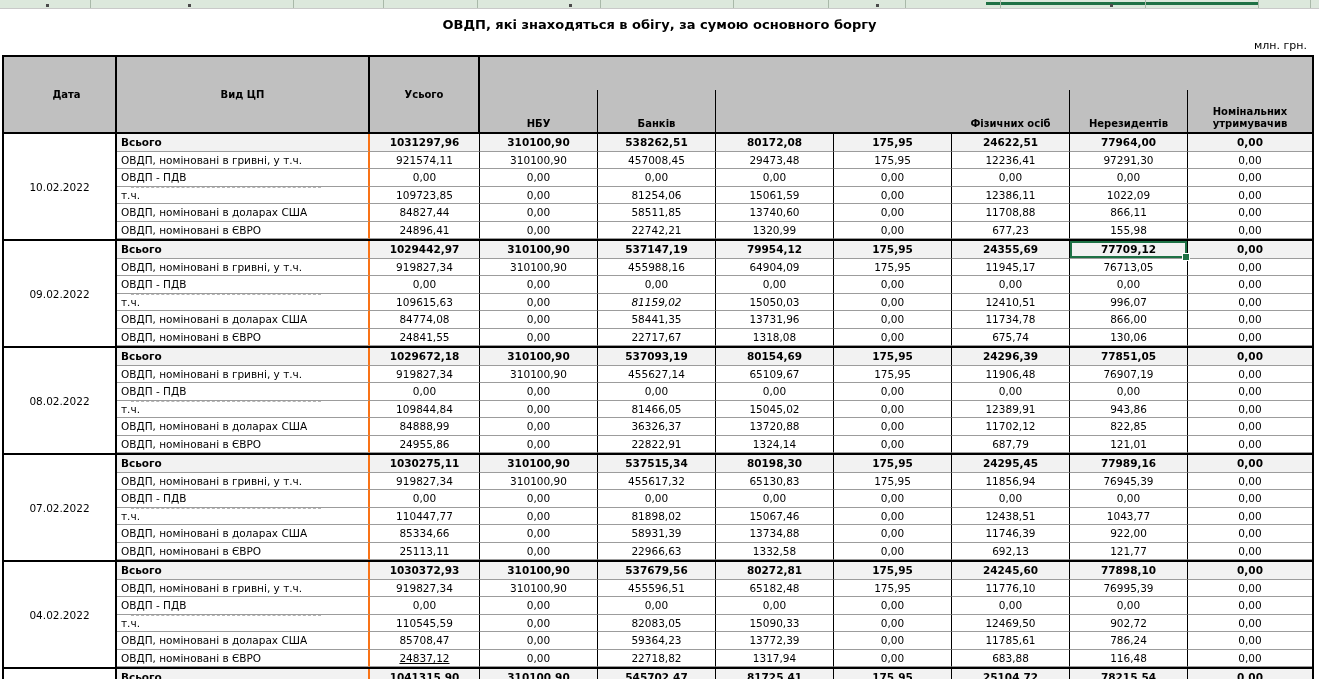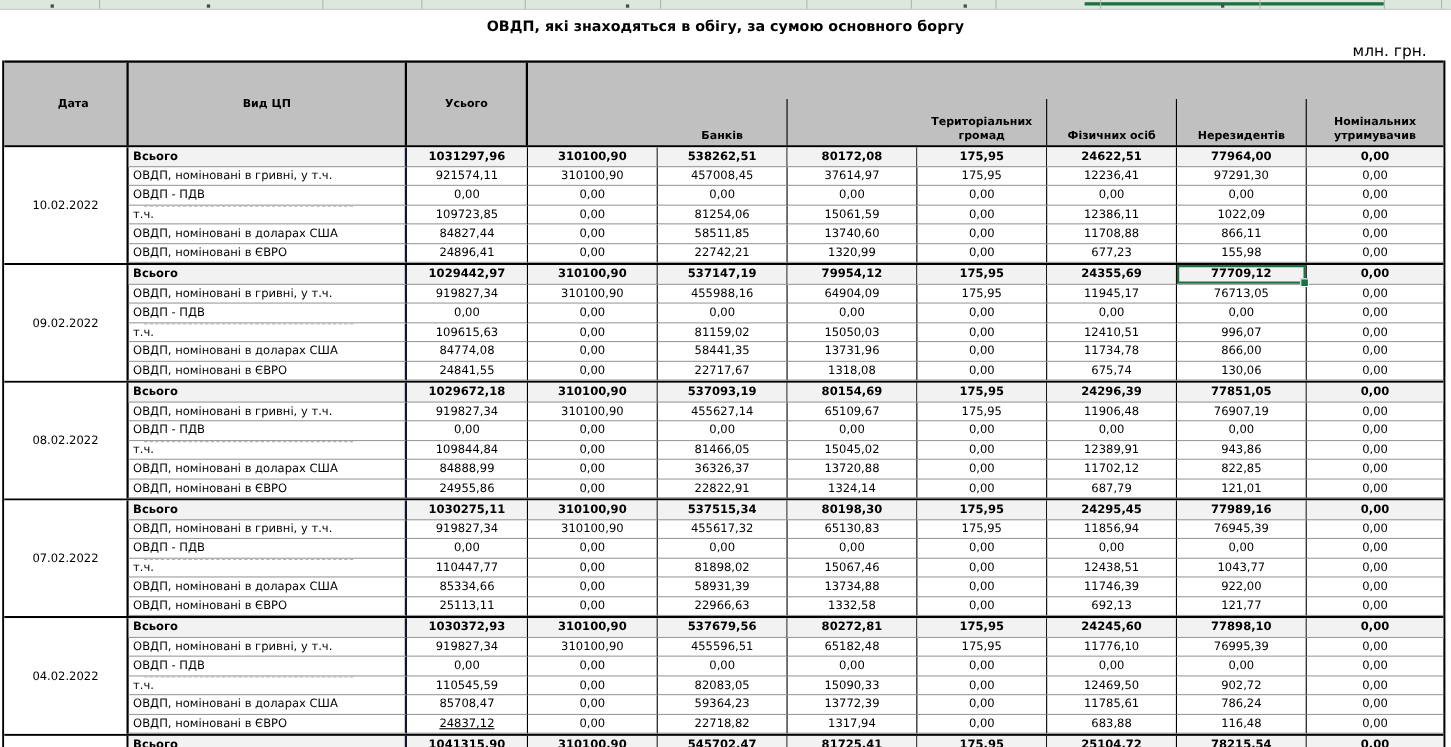--- a/index.html
+++ b/index.html
@@ -8,39 +8,39 @@
     font-family:"DejaVu Sans","Liberation Sans",sans-serif;color:#000;
     position:relative;
   }
   
   .top-strip{position:absolute;left:0;top:0;width:1319px;height:8px;background:#dce8dc;border-bottom:1px solid #c9c9c9;}
   .strip-line{position:absolute;top:0;width:1px;height:8px;background:#a9b9a9;}
   .strip-mark{position:absolute;top:4px;width:3px;height:3px;background:#4a4a4a;}
   .strip-green{position:absolute;top:2px;height:3px;background:#1e7145;}
   
   .title-row{position:absolute;left:0;top:9px;width:1319px;height:30px;display:flex;align-items:center;justify-content:center;font-weight:bold;font-size:13px;}
-  .unit-row{position:absolute;top:39px;right:22px;font-size:14px;text-align:right;}
+  .unit-row{position:absolute;top:39px;right:12px;font-size:11px;text-align:right;}
   
   .bond-table{
     position:absolute;left:2px;top:55px;width:1312px;box-sizing:border-box;
     border-left:2px solid #000;border-right:2px solid #000;background:#fff;
     --cols:113px 253px 110px 118px 118px 118px 118px 118px 118px 1fr;
   }
   .hdr{display:grid;grid-template-columns:var(--cols);grid-template-rows:33px 42px;border-top:2px solid #000;background:#c0c0c0;}
   .hc{box-sizing:border-box;border-right:1px solid #000;display:flex;align-items:center;justify-content:center;text-align:center;font-weight:bold;font-size:10px;line-height:1.15;padding:0 2px;}
   .hc.span2{grid-row:1/3;}
   .hc.thick{border-right:2px solid #000;}
   .hc.owners{grid-column:4/11;grid-row:1;border-right:none;border-bottom:1px solid #000;align-items:flex-end;padding-bottom:3px;}
   .hc.sub{grid-row:2;align-items:flex-end;padding-bottom:3px;}
   .hc.last{border-right:none;}
   
   .group{display:grid;grid-template-columns:var(--cols);grid-auto-rows:17.5px;border-top:2px solid #000;background:#fff;}
   .c{box-sizing:border-box;position:relative;border-right:1px solid #000;border-bottom:1px solid #9c9c9c;display:flex;align-items:center;font-size:10.5px;white-space:nowrap;}
   .date-cell{grid-column:1;grid-row:1/7;justify-content:center;border-right:2px solid #000;border-bottom:none;background:#fff;}
-  .label-cell{grid-column:2;padding-left:4px;border-right:2px solid #0f172a;}
+  .label-cell{grid-column:2;padding-left:4px;border-right:2px solid #f97316;}
   .num-cell{justify-content:center;}
   .num-cell.lastcol{border-right:none;}
   .total{font-weight:bold;background:#f2f2f2;}
   .tch::before{content:"";position:absolute;left:14px;top:0;width:190px;border-top:1px dashed #b5b5b5;}
   .selected{box-shadow:inset 0 0 0 2px #1e7145;z-index:2;}
   .selected::after{content:"";position:absolute;right:-3px;bottom:-3px;width:6px;height:6px;background:#1e7145;border:1px solid #fff;z-index:3;}
 </style>
 </head>
 <body>
 
@@ -66,43 +66,43 @@
   </div>
 
 <div class="title-row">ОВДП, які знаходяться в обігу, за сумою основного боргу</div>
 <div class="unit-row">млн. грн.</div>
 
 <div class="bond-table">
   <div class="hdr">
     <div class="hc span2 thick" style="grid-column:1;padding-left:16px;">Дата</div>
     <div class="hc span2 thick" style="grid-column:2;">Вид ЦП</div>
     <div class="hc span2 thick" style="grid-column:3;">Усього</div>
+    <div class="hc sub" style="grid-column:4;">НБУ</div>
     <div class="hc sub" style="grid-column:5;">Банків</div>
-    <div class="hc sub" style="grid-column:7;">Територіальних громад</div>
     <div class="hc sub" style="grid-column:8;">Фізичних осіб</div>
     <div class="hc sub" style="grid-column:9;">Нерезидентів</div>
     <div class="hc sub last" style="grid-column:10;">Номінальних утримувачив</div>
   </div>
   <div>
       <div class="group">
         <div class="c date-cell">10.02.2022</div>
         <div class="c label-cell total" style="grid-area: 1 / 2;">Всього</div>
         <div class="c num-cell total" style="grid-area: 1 / 3;">1031297,96</div>
         <div class="c num-cell total" style="grid-area: 1 / 4;">310100,90</div>
         <div class="c num-cell total" style="grid-area: 1 / 5;">538262,51</div>
         <div class="c num-cell total" style="grid-area: 1 / 6;">80172,08</div>
         <div class="c num-cell total" style="grid-area: 1 / 7;">175,95</div>
         <div class="c num-cell total" style="grid-area: 1 / 8;">24622,51</div>
         <div class="c num-cell total" style="grid-area: 1 / 9;">77964,00</div>
         <div class="c num-cell total lastcol" style="grid-area: 1 / 10;">0,00</div>
         <div class="c label-cell" style="grid-area: 2 / 2;">ОВДП, номіновані в гривні, у т.ч.</div>
         <div class="c num-cell" style="grid-area: 2 / 3;">921574,11</div>
         <div class="c num-cell" style="grid-area: 2 / 4;">310100,90</div>
         <div class="c num-cell" style="grid-area: 2 / 5;">457008,45</div>
-        <div class="c num-cell" style="grid-area: 2 / 6;">37614,97</div>
+        <div class="c num-cell" style="grid-area: 2 / 6;">29473,48</div>
         <div class="c num-cell" style="grid-area: 2 / 7;">175,95</div>
         <div class="c num-cell" style="grid-area: 2 / 8;">12236,41</div>
         <div class="c num-cell" style="grid-area: 2 / 9;">97291,30</div>
         <div class="c num-cell lastcol" style="grid-area: 2 / 10;">0,00</div>
         <div class="c label-cell" style="grid-area: 3 / 2;">ОВДП - ПДВ</div>
         <div class="c num-cell" style="grid-area: 3 / 3;">0,00</div>
         <div class="c num-cell" style="grid-area: 3 / 4;">0,00</div>
         <div class="c num-cell" style="grid-area: 3 / 5;">0,00</div>
         <div class="c num-cell" style="grid-area: 3 / 6;">0,00</div>
         <div class="c num-cell" style="grid-area: 3 / 7;">0,00</div>
@@ -162,21 +162,21 @@
         <div class="c num-cell" style="grid-area: 3 / 4;">0,00</div>
         <div class="c num-cell" style="grid-area: 3 / 5;">0,00</div>
         <div class="c num-cell" style="grid-area: 3 / 6;">0,00</div>
         <div class="c num-cell" style="grid-area: 3 / 7;">0,00</div>
         <div class="c num-cell" style="grid-area: 3 / 8;">0,00</div>
         <div class="c num-cell" style="grid-area: 3 / 9;">0,00</div>
         <div class="c num-cell lastcol" style="grid-area: 3 / 10;">0,00</div>
         <div class="c label-cell tch" style="grid-area: 4 / 2;">т.ч.</div>
         <div class="c num-cell" style="grid-area: 4 / 3;">109615,63</div>
         <div class="c num-cell" style="grid-area: 4 / 4;">0,00</div>
-        <div class="c num-cell" style="grid-area: 4 / 5;">81159,02</div>
+        <div class="c num-cell" style="grid-area: 4 / 5; font-style: italic;">81159,02</div>
         <div class="c num-cell" style="grid-area: 4 / 6;">15050,03</div>
         <div class="c num-cell" style="grid-area: 4 / 7;">0,00</div>
         <div class="c num-cell" style="grid-area: 4 / 8;">12410,51</div>
         <div class="c num-cell" style="grid-area: 4 / 9;">996,07</div>
         <div class="c num-cell lastcol" style="grid-area: 4 / 10;">0,00</div>
         <div class="c label-cell" style="grid-area: 5 / 2;">ОВДП, номіновані в доларах США</div>
         <div class="c num-cell" style="grid-area: 5 / 3;">84774,08</div>
         <div class="c num-cell" style="grid-area: 5 / 4;">0,00</div>
         <div class="c num-cell" style="grid-area: 5 / 5;">58441,35</div>
         <div class="c num-cell" style="grid-area: 5 / 6;">13731,96</div>

